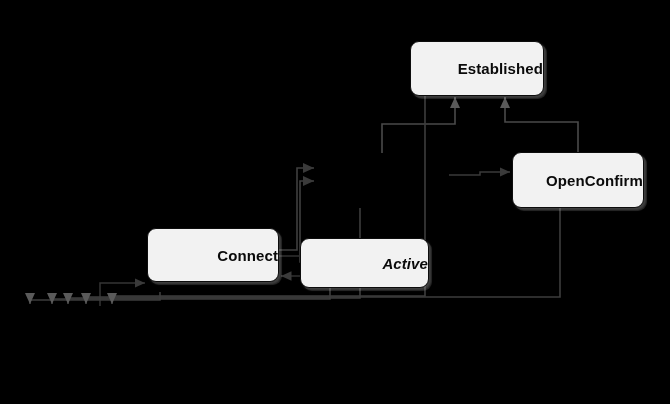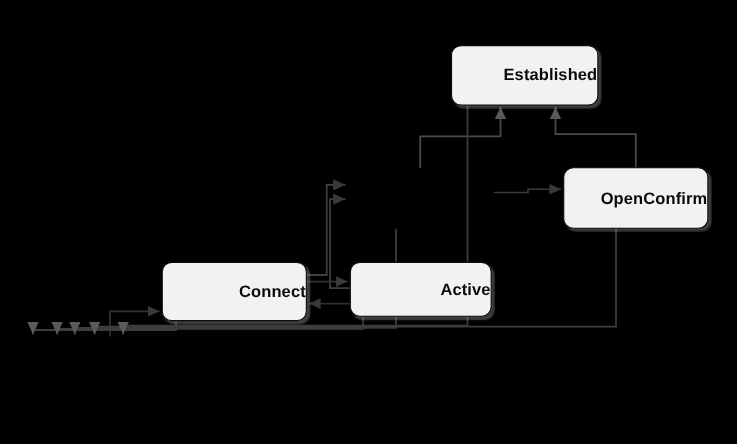--- a/index.html
+++ b/index.html
@@ -109,22 +109,22 @@
 
   <div class="state-node" style="left:410px; top:41px; width:134px; height:55px;">
     <span class="state-label">Established</span>
   </div>
 
 
   <div class="state-node" style="left:512px; top:152px; width:132px; height:56px;">
     <span class="state-label">OpenConfirm</span>
   </div>
 
-  <div class="state-node" style="left:147px; top:238px; width:132px; height:54px;">
+  <div class="state-node" style="left:147px; top:228px; width:132px; height:54px;">
     <span class="state-label">Connect</span>
   </div>
 
-  <div class="state-node" style="left:318px; top:238px; width:129px; height:50px;">
+  <div class="state-node" style="left:300px; top:238px; width:129px; height:50px;font-style:italic;">
     <span class="state-label">Active</span>
   </div>
 
 
 </div>
 
 </body></html>

